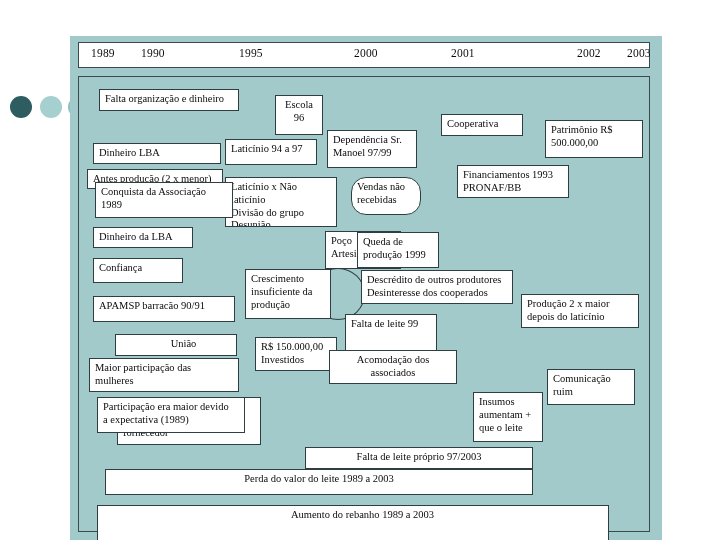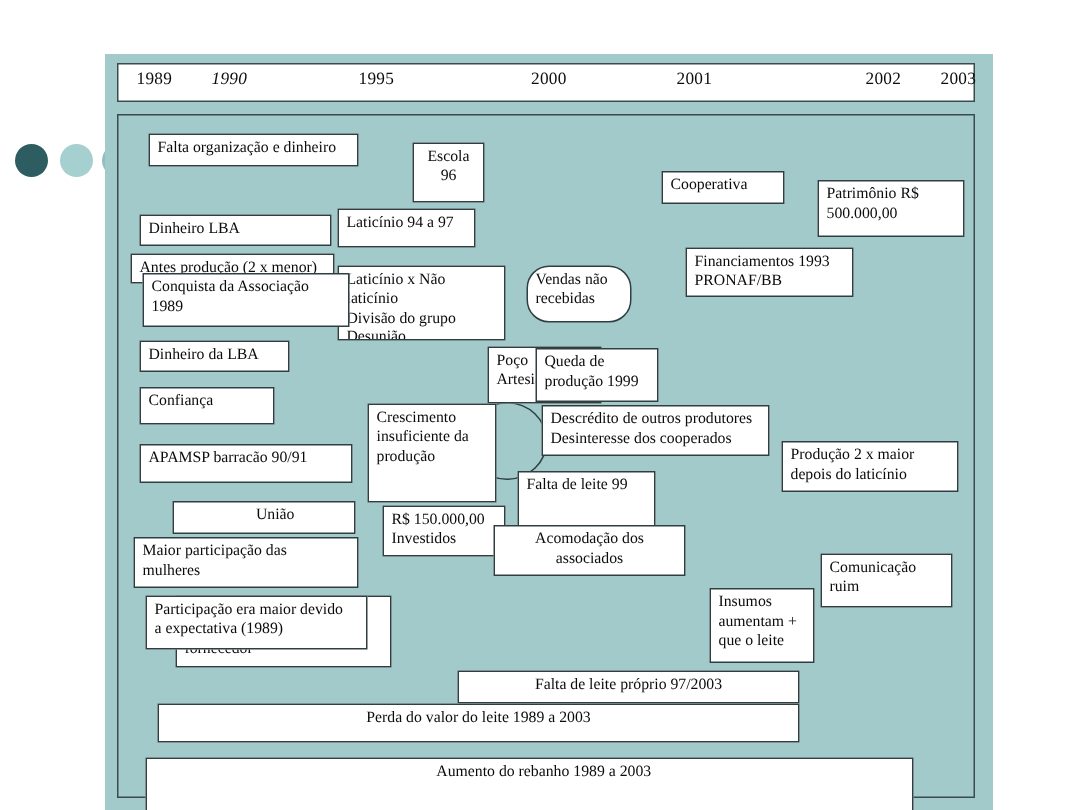--- a/index.html
+++ b/index.html
@@ -100,55 +100,57 @@
 <div id="stage">
 
   <div class="bullet" id="bullet-dark"></div>
   <div class="bullet" id="bullet-light"></div>
   <div class="bullet" id="bullet-mid"></div>
 
   <div id="panel">
 
     <div id="timeline">
         <span class="yr" style="left: 12px;">1989</span>
-        <span class="yr" style="left: 62px; font-style: italic;">1990</span>
+        <span class="yr" style="left: 62px;">1990</span>
         <span class="yr" style="left: 160px;">1995</span>
         <span class="yr" style="left: 275px;">2000</span>
         <span class="yr" style="left: 372px;">2001</span>
         <span class="yr" style="left: 498px;">2002</span>
         <span class="yr" style="left: 548px;">2003</span>
       </div>
 
     <div id="field">
       <div id="oval"></div>
     <div class="box" style="left: 20px; top: 12px; width: 140px; height: 22px;">Falta organização e dinheiro</div>
         <div class="box ctr" style="left: 196px; top: 18px; width: 48px; height: 40px;">Escola
 96</div>
         <div class="box" style="left: 362px; top: 37px; width: 82px; height: 22px;">Cooperativa</div>
         <div class="box" style="left: 466px; top: 43px; width: 98px; height: 38px;">Patrimônio R$
 500.000,00</div>
         <div class="box" style="left: 14px; top: 66px; width: 128px; height: 21px;">Dinheiro LBA</div>
         <div class="box" style="left: 146px; top: 62px; width: 92px; height: 26px;">Laticínio 94 a 97</div>
+        <div class="box" style="left: 248px; top: 53px; width: 90px; height: 38px;">Dependência Sr.
+Manoel 97/99</div>
         <div class="box" style="left: 378px; top: 88px; width: 112px; height: 33px;">Financiamentos 1993
 PRONAF/BB</div>
         <div class="box" style="left: 8px; top: 92px; width: 136px; height: 20px;">Antes produção (2 x menor)</div>
         <div class="box" style="left: 146px; top: 100px; width: 112px; height: 50px;">Laticínio x Não laticínio
 Divisão do grupo
 Desunião</div>
         <div class="box" style="left: 272px; top: 100px; width: 70px; height: 38px; border-radius: 15px;">Vendas não
 recebidas</div>
         <div class="box" style="left: 16px; top: 105px; width: 138px; height: 36px;">Conquista da Associação
 1989</div>
         <div class="box" style="left: 14px; top: 150px; width: 100px; height: 21px;">Dinheiro da LBA</div>
         <div class="box" style="left: 246px; top: 154px; width: 76px; height: 38px;">Poço
 Artesiano 96</div>
         <div class="box" style="left: 278px; top: 155px; width: 82px; height: 36px;">Queda de
 produção 1999</div>
         <div class="box" style="left: 14px; top: 181px; width: 90px; height: 25px;">Confiança</div>
-        <div class="box" style="left: 166px; top: 192px; width: 86px; height: 66px;">Crescimento
+        <div class="box" style="left: 166px; top: 192px; width: 86px; height: 50px;">Crescimento
 insuficiente da
 produção</div>
         <div class="box" style="left: 282px; top: 193px; width: 152px; height: 34px;">Descrédito de outros produtores
 Desinteresse dos cooperados</div>
         <div class="box" style="left: 14px; top: 219px; width: 142px; height: 26px;">APAMSP barracão 90/91</div>
         <div class="box" style="left: 442px; top: 217px; width: 118px; height: 34px;">Produção 2 x maior
 depois do laticínio</div>
         <div class="box" style="left: 266px; top: 237px; width: 92px; height: 38px;">Falta de leite 99</div>
         <div class="box ctr" style="left: 36px; top: 257px; width: 122px; height: 22px; padding-left: 20px;">União</div>
         <div class="box" style="left: 176px; top: 260px; width: 82px; height: 34px;">R$ 150.000,00

